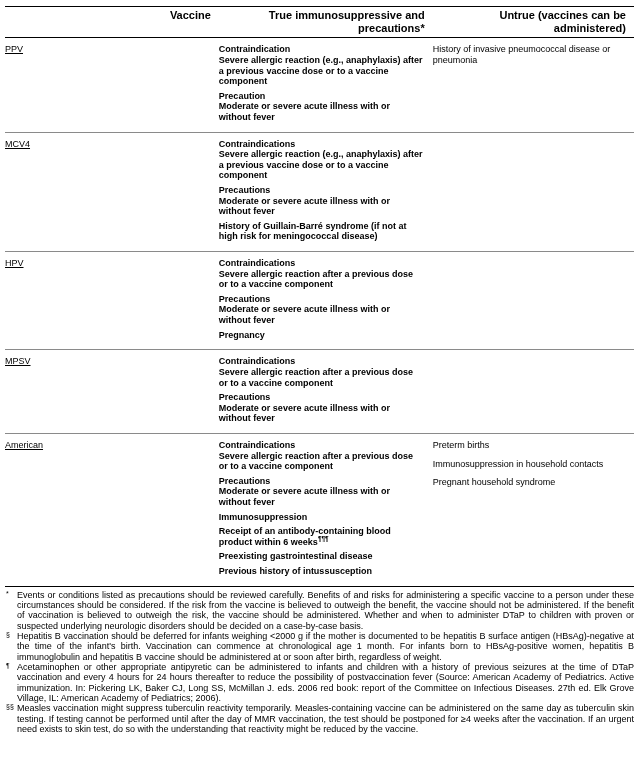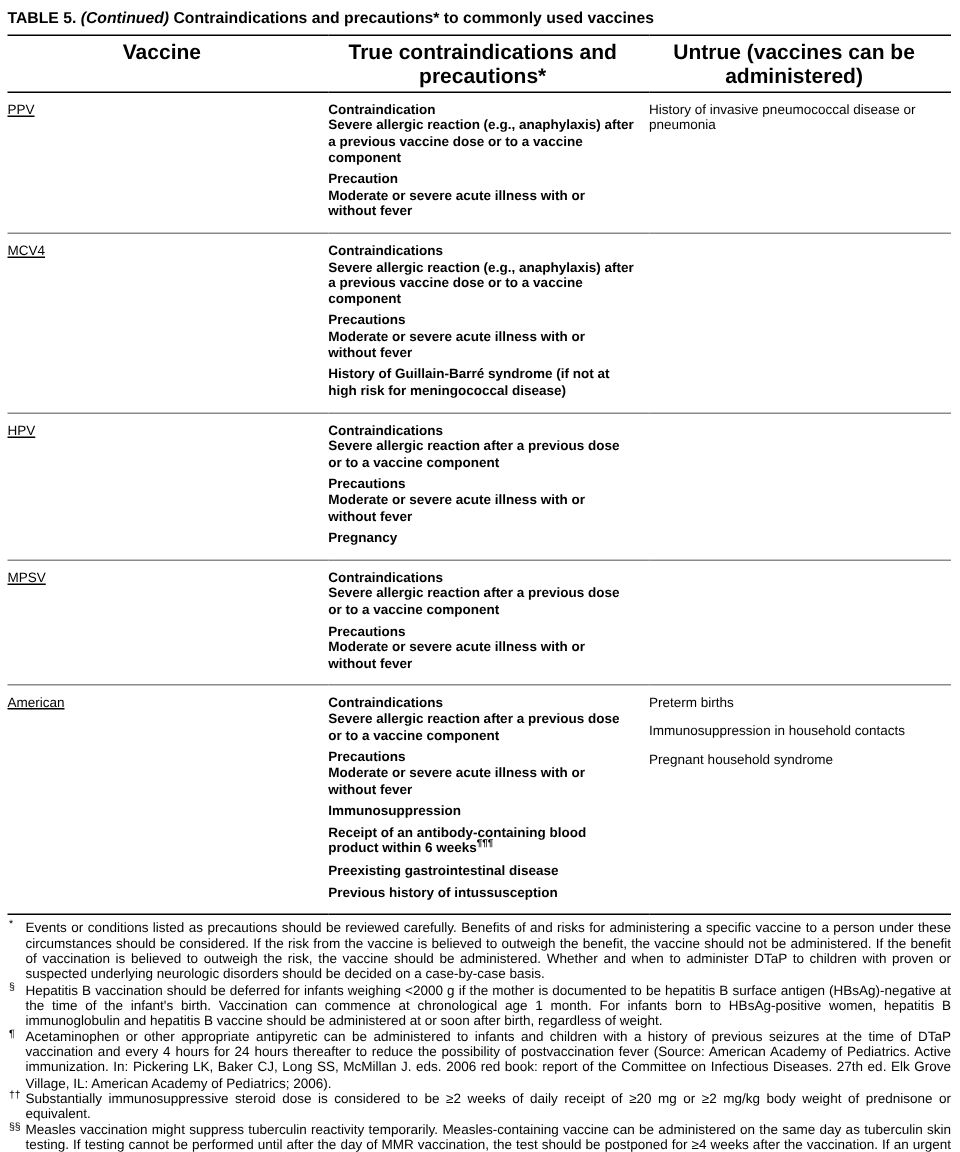--- a/index.html
+++ b/index.html
@@ -23,22 +23,22 @@
   table.vaccine-table {
     width: 100%;
     border-collapse: collapse;
     table-layout: fixed;
   }
   col.c1 { width: 34%; }
   col.c2 { width: 34%; }
   col.c3 { width: 32%; }
 
   th {
-    text-align: center;
-    font-size: 14px;
+    text-align: right;
+    font-size: 11px;
     font-weight: bold;
     border-top: 1px solid #000;
     border-bottom: 1px solid #000;
     padding: 2px 8px 3px 0;
     vertical-align: top;
     line-height: 1.15;
   }
   td {
     font-size: 9px;
     vertical-align: top;
@@ -72,32 +72,31 @@
     top: 0;
     font-size: 7px;
     text-align: left;
   }
 </style>
 </head>
 <body>
 
 <div class="page">
 
-  <div class="table-title"><span>TABLE 5. </span><span class="italic">(Continued)</span><span> Contraindications and precautions* to commonly used vaccines</span></div>
 
   <table class="vaccine-table">
     <colgroup>
         <col class="c1">
         <col class="c2">
         <col class="c3">
       </colgroup>
     <thead>
       <tr>
         <th>Vaccine</th>
-        <th>True contraindications and precautions*</th>
+        <th>True immunosuppressive and precautions*</th>
         <th>Untrue (vaccines can be administered)</th>
       </tr>
     </thead>
     <tbody>
 
       <tr>
         <td class="vcell">PPV</td>
         <td class="tcell">
           <div class="item">
             <div class="ih">Contraindication</div>
@@ -211,23 +210,19 @@
     </div>
     <div class="footnote">
       <span class="fn-marker">§</span>
       <span class="fn-text">Hepatitis B vaccination should be deferred for infants weighing &lt;2000 g if the mother is documented to be hepatitis B surface antigen (HBsAg)-negative at the time of the infant's birth. Vaccination can commence at chronological age 1 month. For infants born to HBsAg-positive women, hepatitis B immunoglobulin and hepatitis B vaccine should be administered at or soon after birth, regardless of weight.</span>
     </div>
     <div class="footnote">
       <span class="fn-marker">¶</span>
       <span class="fn-text">Acetaminophen or other appropriate antipyretic can be administered to infants and children with a history of previous seizures at the time of DTaP vaccination and every 4 hours for 24 hours thereafter to reduce the possibility of postvaccination fever (Source: American Academy of Pediatrics. Active immunization. In: Pickering LK, Baker CJ, Long SS, McMillan J. eds. 2006 red book: report of the Committee on Infectious Diseases. 27th ed. Elk Grove Village, IL: American Academy of Pediatrics; 2006).</span>
     </div>
     <div class="footnote">
-      <span class="fn-marker">††</span>
-      <span class="fn-text">Substantially immunosuppressive steroid dose is considered to be ≥2 weeks of daily receipt of ≥20 mg or ≥2 mg/kg body weight of prednisone or equivalent.</span>
-    </div>
-    <div class="footnote">
       <span class="fn-marker">§§</span>
       <span class="fn-text">Measles vaccination might suppress tuberculin reactivity temporarily. Measles-containing vaccine can be administered on the same day as tuberculin skin testing. If testing cannot be performed until after the day of MMR vaccination, the test should be postponed for ≥4 weeks after the vaccination. If an urgent need exists to skin test, do so with the understanding that reactivity might be reduced by the vaccine.</span>
     </div>
 
   </div>
 
 </div>
 
 </body></html>

